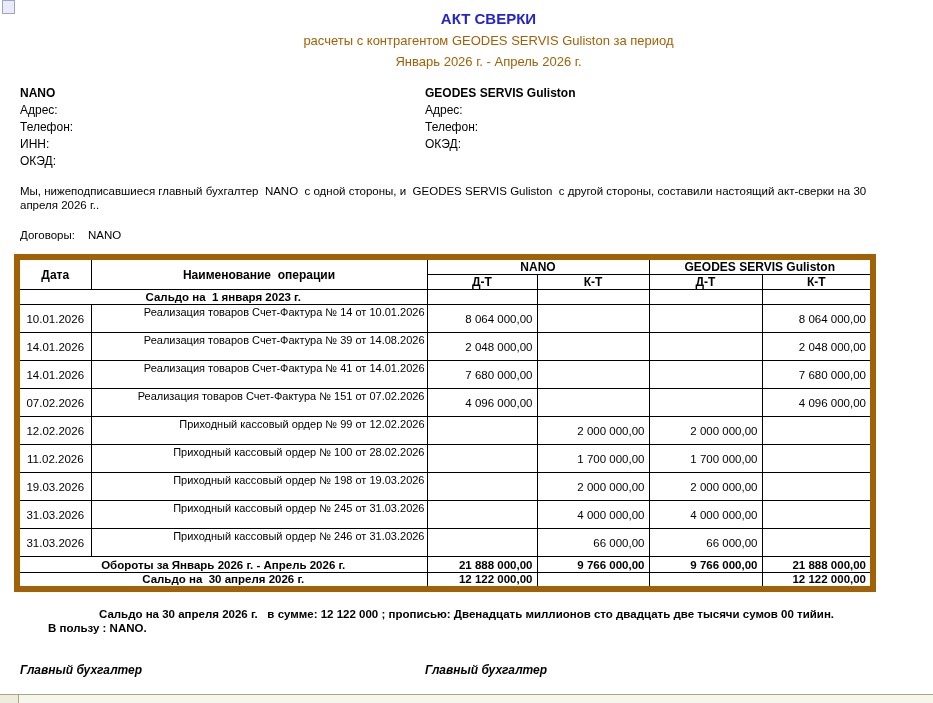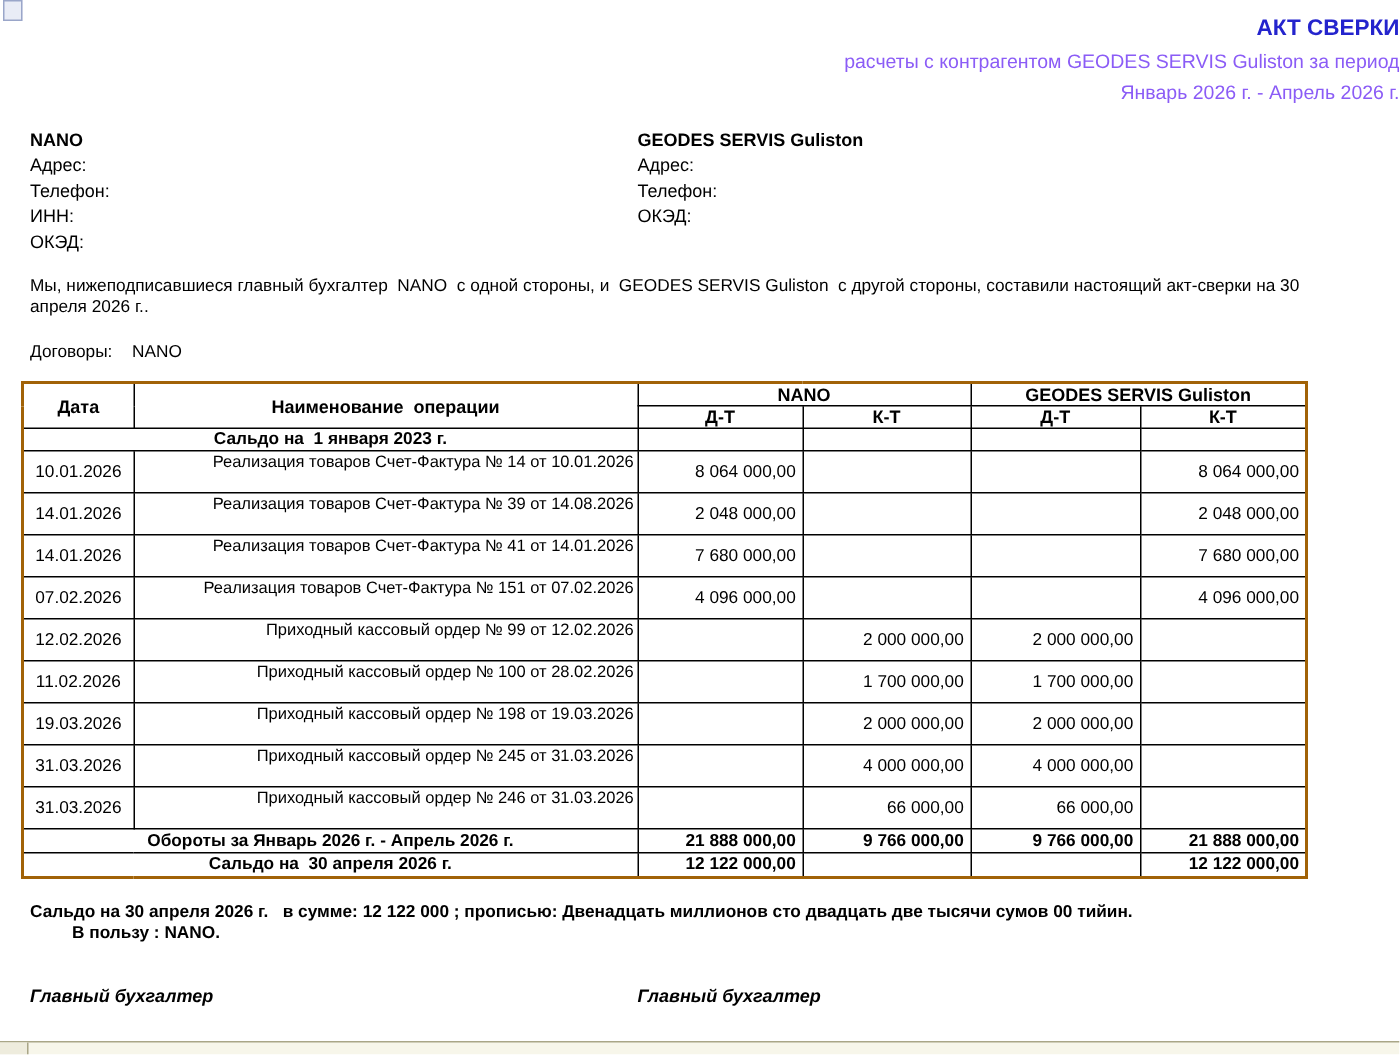--- a/index.html
+++ b/index.html
@@ -14,23 +14,23 @@
 
   
   .artifact {
     position: absolute; top: 0; left: 2px;
     width: 13px; height: 14px;
     background: #e9ecf6;
     border: 1px solid #9aa6c9;
   }
 
   
-  .doc-header { text-align: right; padding-top: 10px; margin-left: 44px; }
+  .doc-header { text-align: center; padding-top: 10px; margin-left: 44px; }
   .title { color: #2424cd; font-size: 15px; font-weight: bold; }
-  .subtitle { color: #8b5cf6; font-size: 13px; margin-top: 6px; }
+  .subtitle { color: #a16207; font-size: 13px; margin-top: 6px; }
 
   
   .parties {
     display: grid;
     grid-template-columns: 405px 1fr;
     margin: 16px 0 0 20px;
     font-size: 12px;
     line-height: 17px;
   }
   .party-name { font-weight: bold; }
@@ -46,21 +46,21 @@
 
   .contracts { margin: 17px 0 0 20px; font-size: 11.5px; }
   .contracts-label { display: inline-block; width: 68px; }
 
   
   table.recon {
     margin: 13px 0 0 14px;
     width: 856px;
     border-collapse: collapse;
     table-layout: fixed;
-    border: 2px solid #a16207;
+    border: 6px solid #a16207;
   }
   table.recon th, table.recon td {
     border: 1px solid #000;
     overflow: hidden;
   }
   thead th {
     height: 15px;
     font-size: 12px;
     font-weight: bold;
     text-align: center;
@@ -90,20 +90,21 @@
   .c-num { text-align: right; font-size: 11.5px; padding-right: 4px; vertical-align: middle; }
   .total-row td { height: 16px; font-weight: bold; }
 
   
   .footer-summary {
     margin: 15px 20px 0 20px;
     font-weight: bold;
     font-size: 11.5px;
     line-height: 14px;
     white-space: pre-wrap;
+    text-align: center;
   }
   .in-favor { margin-left: 20px; font-weight: bold; font-size: 11.5px; line-height: 14px; padding-left: 28px; }
   .signatures {
     display: flex;
     margin: 28px 0 0 20px;
     font-size: 12px;
     font-weight: bold;
     font-style: italic;
   }
   .sig-left { width: 405px; }

